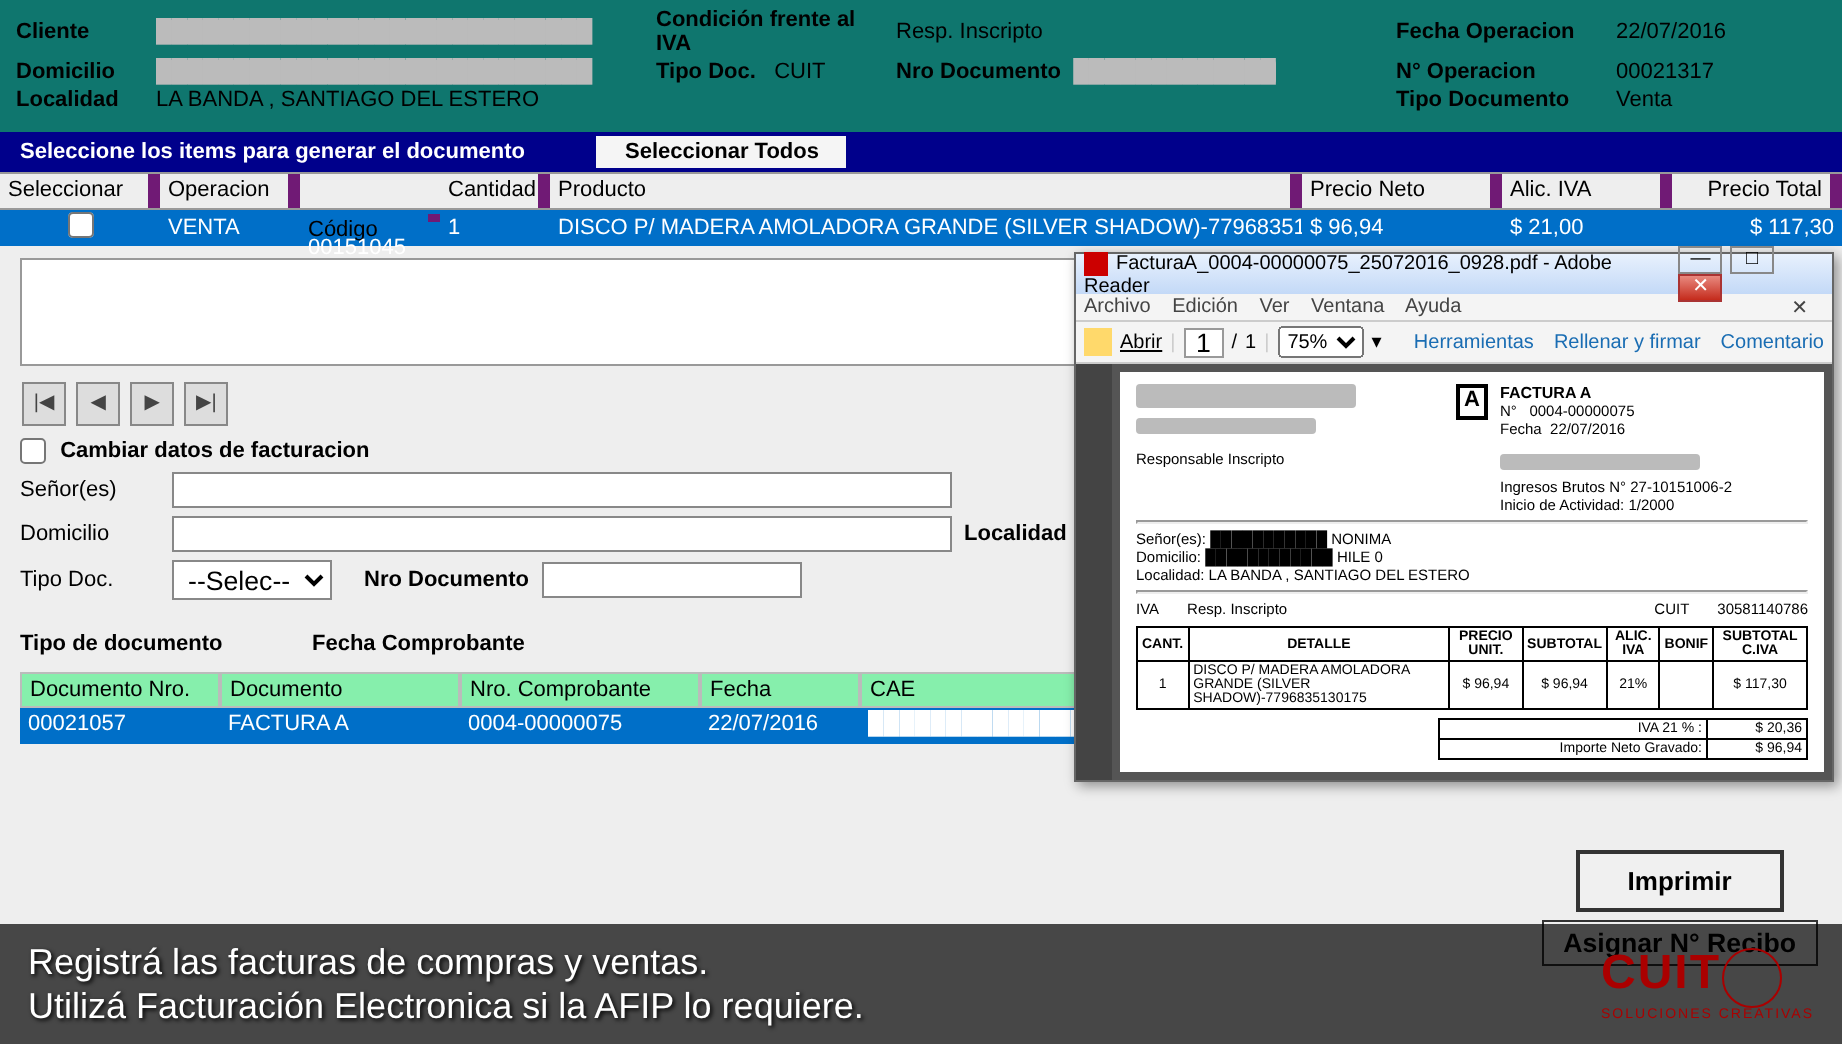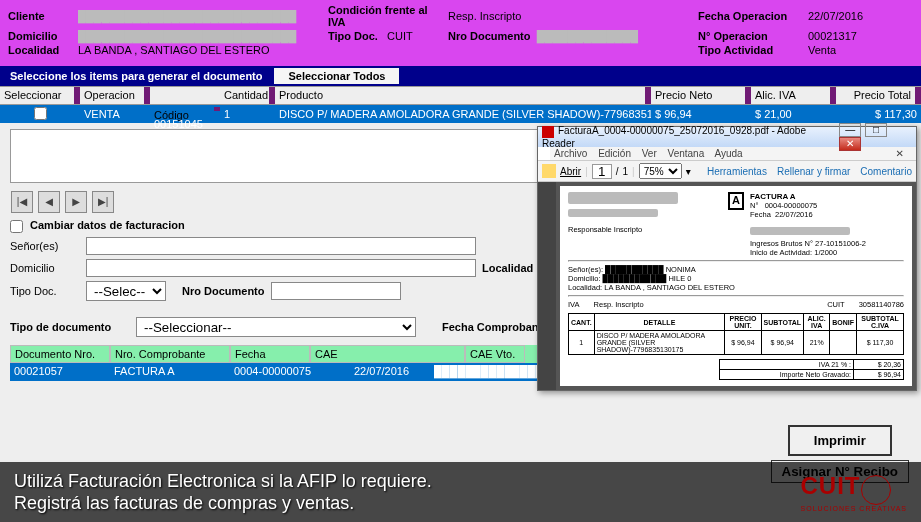--- a/index.html
+++ b/index.html
@@ -1,26 +1,26 @@
 <!DOCTYPE html>
 <html><head>
 <meta charset="utf-8">
 <style>
   * { box-sizing: border-box; margin: 0; padding: 0; }
   body { font-family: Tahoma, Arial, sans-serif; font-size: 11px; background: #eee; width: 921px; height: 522px; overflow: hidden; position: relative; }
   .redact { background: #bbb; color: #bbb; display: inline-block; border-radius: 2px; }
-  .hdr { padding: 4px 8px 8px; background: #d946ef; }
+  .hdr { padding: 4px 8px 8px; background: #0f766e; }
   .hdr-row { display: flex; align-items: center; margin-bottom: 2px; }
   .hdr-lbl { font-weight: bold; width: 70px; }
   .hdr-val { width: 250px; }
   .hdr-lbl2 { font-weight: bold; width: 120px; }
   .hdr-val2 { width: 250px; }
   .hdr-lbl3 { font-weight: bold; width: 110px; }
   .hdr-val3 { }
-  .bluebar { background: #00008b; color: #fff; display: flex; align-items: center; padding: 2px 4px; }
+  .bluebar { background: #00008b; color: #fff; display: flex; align-items: center; padding: 2px 4px; gap: 24px; }
   .bluebar-lbl { font-weight: bold; padding: 2px 6px; margin-right: 6px; }
   .bluebar-btn { background: #f5f5f5; color: #000; font-weight: bold; padding: 2px 14px; cursor: pointer; }
   .thead-row { display: flex; background: #eee; border-top: 1px solid #999; border-bottom: 1px solid #999; color: #000; height: 19px; }
   .thead-row > div { border-right: 6px solid #701a75; padding: 2px 4px; white-space: nowrap; }
   .trow { display: flex; background: #006fc8; color: #fff; height: 18px; align-items: center; }
   .trow > div { padding: 2px 4px; white-space: nowrap; overflow: hidden; }
   .col-sel { width: 80px; }
   .col-con { width: 70px; }
   .col-cod { width: 70px; margin-top: 20px; }
   .col-can { width: 55px; }
@@ -48,21 +48,21 @@
   .footer-text p { text-shadow: 1px 1px 2px #000; line-height: 1.25; }
   .prox { font-family: Arial; }
   .prox-main { font-size: 24px; font-weight: bold; color: #a00; letter-spacing: 1px; }
   .prox-circ { display: inline-block; width: 30px; height: 30px; border: 1px solid #a00; border-radius: 50%; vertical-align: middle; position: relative; }
   .prox-sub { font-size: 7px; color: #a00; letter-spacing: 1px; display: block; text-align: center; }
   
   .pdfwin { position: absolute; right: 4px; top: 126px; width: 380px; background: #fff; border: 1px solid #666; box-shadow: 2px 2px 6px rgba(0,0,0,0.4); }
   .pdf-title { background: linear-gradient(#e8f1fd,#c3d9f7); display: flex; align-items: center; justify-content: center; height: 20px; padding: 0 4px; font-size: 10px; }
   .pdf-title-ctrls span { display: inline-block; width: 22px; height: 14px; text-align: center; border: 1px solid #888; margin-left: 1px; line-height: 12px; cursor: pointer; }
   .pdf-close { background: linear-gradient(#e8897f,#c42b1c); color: #fff; border-color:#a33!important; }
-  .pdf-menu { background: #f4f4f4; padding: 1px 4px; font-size: 10px; color: #444; margin-left: 12px; }
+  .pdf-menu { background: #f4f4f4; padding: 1px 4px; font-size: 10px; color: #444; }
   .pdf-menu span { margin-right: 8px; cursor: pointer; }
   .pdf-tool { background: #f4f4f4; border-top: 1px solid #ccc; border-bottom: 1px solid #ccc; padding: 2px 4px; display: flex; gap: 4px; align-items: center; font-size: 10px; }
   .pdf-tool input { width: 20px; height: 15px; text-align: center; border: 1px solid #999; }
   .pdf-links { margin-left: auto; color: #1a6db3; display: flex; gap: 10px; }
   .pdf-body { display: flex; background: #555; }
   .pdf-side { width: 18px; background: #444; }
   .pdf-page { flex: 1; background: #fff; margin: 4px; padding: 6px 8px; font-size: 8px; color: #000; }
   .fA { border: 2px solid #000; width: 16px; height: 18px; text-align: center; font-weight: bold; font-size: 11px; }
   .pdf-sm-lbl { font-size: 7.5px; }
   .pdf-tab th, .pdf-tab td { border: 1px solid #000; padding: 1px 2px; font-size: 7px; text-align: center; }
@@ -84,21 +84,21 @@
     <span class="hdr-lbl">Domicilio</span>
     <span class="hdr-val"><span class="redact">████████████████████████████</span></span>
     <span class="hdr-lbl2"><span>Tipo Doc.</span>&nbsp;&nbsp;&nbsp;<span style="font-weight:normal">CUIT</span></span>
     <span class="hdr-val2"><b>Nro Documento</b>&nbsp;&nbsp;<span class="redact">█████████████</span></span>
     <span class="hdr-lbl3">N° Operacion</span>
     <span class="hdr-val3">00021317</span>
   </div>
   <div class="hdr-row">
     <span class="hdr-lbl">Localidad</span>
     <span class="hdr-val" style="width:620px">LA BANDA , SANTIAGO DEL ESTERO</span>
-    <span class="hdr-lbl3">Tipo Actividad</span>
+    <span class="hdr-lbl3">Tipo Documento</span>
     <span class="hdr-val3">Venta</span>
   </div>
 </div>
 
 <div class="bluebar">
   <span class="bluebar-lbl">Seleccione los items para generar el documento</span>
   <span class="bluebar-btn">Seleccionar Todos</span>
 </div>
 
 <div class="thead-row">
@@ -147,28 +147,28 @@
     <select class="fsel" style="width:80px"><option>--Selec--</option></select>
     <span style="font-weight:bold;margin-left:10px">Nro Documento</span>
     <input class="finput" style="width: 130px;">
     <span style="font-weight:bold;margin-left:auto;margin-right:0">Cond. IVA</span>
   </div>
 </div>
 
 <div class="sect">
   <div class="frow">
     <span style="font-weight:bold;width:120px">Tipo de documento</span>
-    <select class="fsel" style="width:280px"><option>--Seleccionar--</option></select>
     <span style="font-weight:bold;margin-left:20px">Fecha Comprobante</span>
   </div>
 </div>
 
 <div style="padding:0 10px">
   <div class="thead2">
     <div class="d1">Documento Nro.</div>
+    <div class="d2">Documento</div>
     <div class="d3">Nro. Comprobante</div>
     <div class="d4">Fecha</div>
     <div class="d5">CAE</div>
     <div class="d6">CAE Vto.</div>
   </div>
   <div class="trow2">
     <div class="d1">00021057</div>
     <div class="d2">FACTURA A</div>
     <div class="d3">0004-00000075</div>
     <div class="d4">22/07/2016</div>
@@ -282,20 +282,20 @@
               </tr>
         </tbody>
           </table>
       </div>
     </div>
   </div>
 </div>
 
 <div class="footer">
   <div class="footer-text">
+    <p>Registrá las facturas de compras y ventas.</p>
     <p>Utilizá Facturación Electronica si la AFIP lo requiere.</p>
-    <p>Registrá las facturas de compras y ventas.</p>
   </div>
   <div class="prox">
     <span class="prox-main">CUIT</span><span class="prox-circ"></span>
     <span class="prox-sub">SOLUCIONES CREATIVAS</span>
   </div>
 </div>
 
 </body></html>

